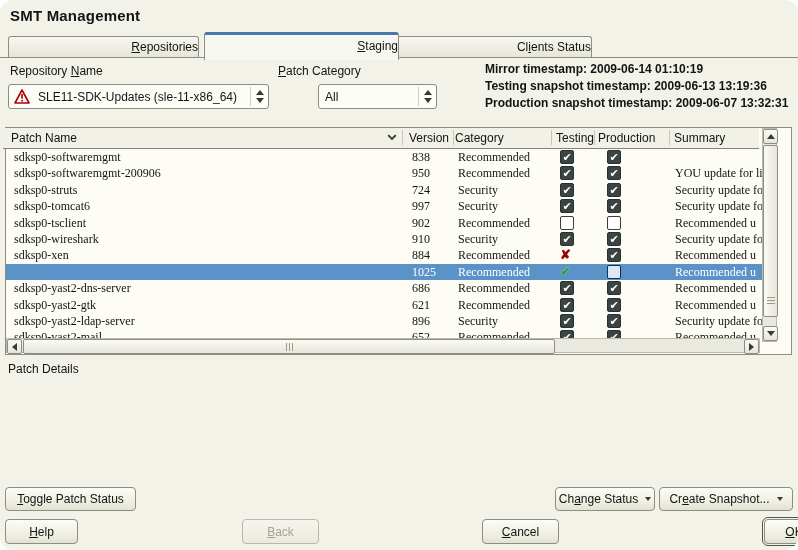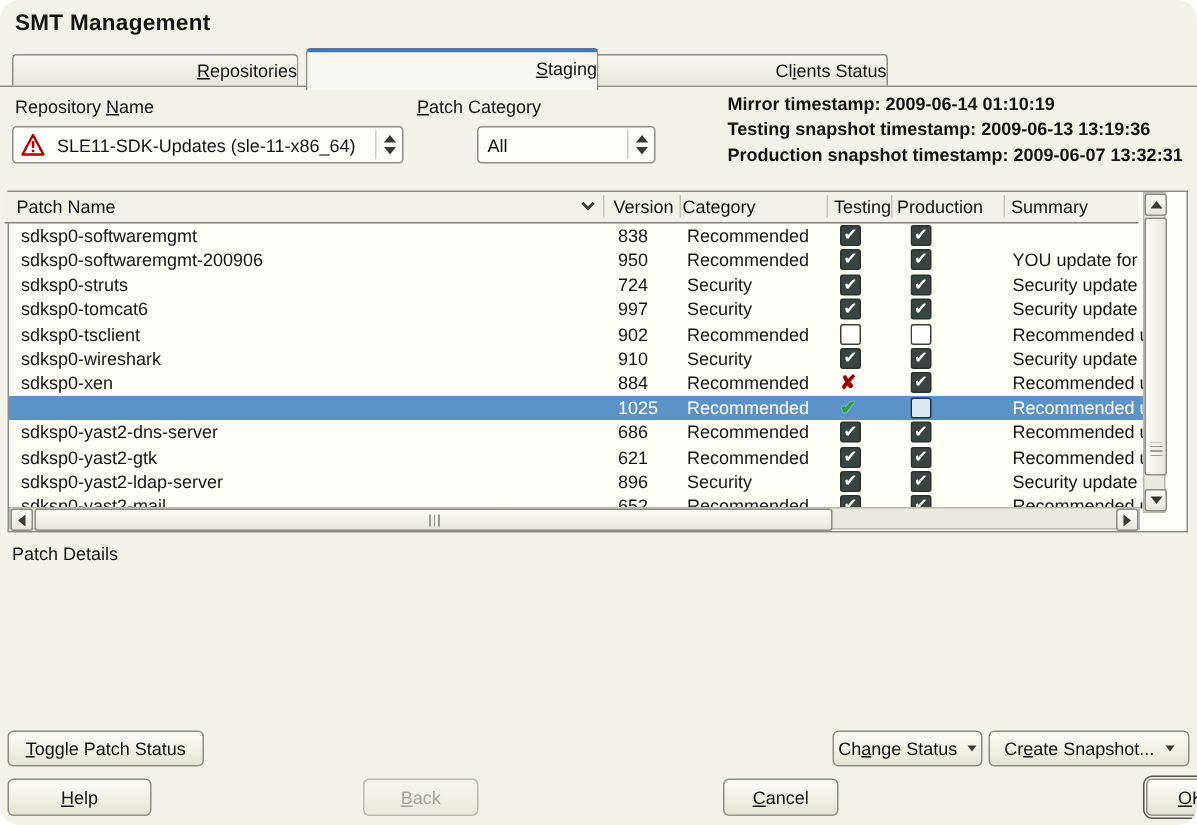--- a/index.html
+++ b/index.html
@@ -32,21 +32,21 @@
 
   
   .tframe{position:absolute;left:5px;top:127px;width:787px;height:228px;
           border:1px solid #8d8d85;background:#fdfdf6;box-sizing:border-box;}
   .thead{position:absolute;left:3px;top:128px;width:756px;height:20px;background:#f1f1e8;
          border-bottom:1px solid #84847c;}
   .hcell{position:absolute;top:3px;white-space:nowrap;}
   .hsep{position:absolute;top:2px;height:15px;width:1px;background:#c6c6bb;}
   .sorticon{position:absolute;top:6px;left:384px;}
   .tbody{position:absolute;left:6px;top:149px;width:756px;height:190px;overflow:hidden;}
-  .trow{position:relative;height:16.4px;}
+  .trow{position:relative;height:16.4px;font-family:Liberation Serif, serif;}
   .trow.selected{background:var(--selection,#5b93c8);color:#fff;}
   .c{position:absolute;top:0;height:16.4px;line-height:16.4px;overflow:hidden;white-space:nowrap;}
   .c.name{left:8px;width:382px;}
   .c.ver{left:406px;width:44px;}
   .c.cat{left:452px;width:96px;}
   .c.test{left:554px;width:42px;}
   .c.prod{left:601px;width:62px;}
   .c.sum{left:669px;width:87px;}
   .cb{display:inline-block;width:12px;height:12px;margin-top:1px;border:1px solid #3c3c38;
       background:#fff;border-radius:2px;font-size:11px;line-height:12px;text-align:center;vertical-align:top;}
@@ -281,21 +281,21 @@
   </div>
   <div class="btn" style="left:555px;top:487px;width:100px;">
     <span><span>Ch</span><span class="k">a</span><span>nge Status</span></span>
     <span class="caret"></span>
   </div>
   <div class="btn" style="left:659px;top:487px;width:134px;">
     <span><span>Cr</span><span class="k">e</span><span>ate Snapshot...</span></span>
     <span class="caret"></span>
   </div>
 
-  <div class="btn" style="left:5px;top:519px;width:96px;height:25px;">
+  <div class="btn" style="left:5px;top:519px;width:73px;height:25px;">
     <span><span></span><span class="k">H</span><span>elp</span></span>
   </div>
   <div class="btn disabled" style="left:242px;top:519px;width:77px;height:25px;">
     <span><span></span><span class="k">B</span><span>ack</span></span>
   </div>
   <div class="btn" style="left:482px;top:519px;width:77px;height:25px;">
     <span><span></span><span class="k">C</span><span>ancel</span></span>
   </div>
   <div class="btn focus" style="left:764px;top:519px;width:60px;height:25px;">
     <span><span></span><span class="k">O</span><span>K</span></span>

